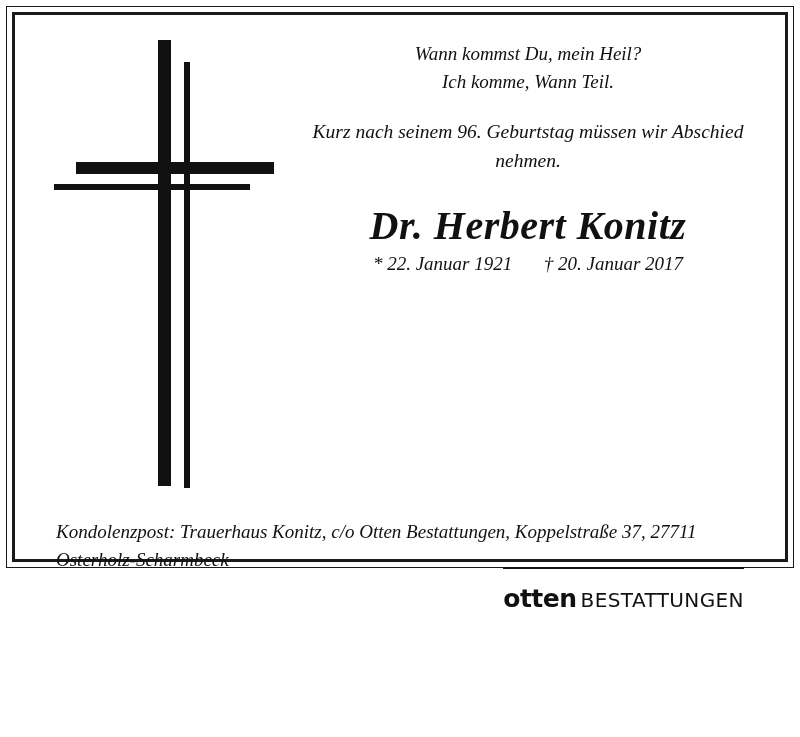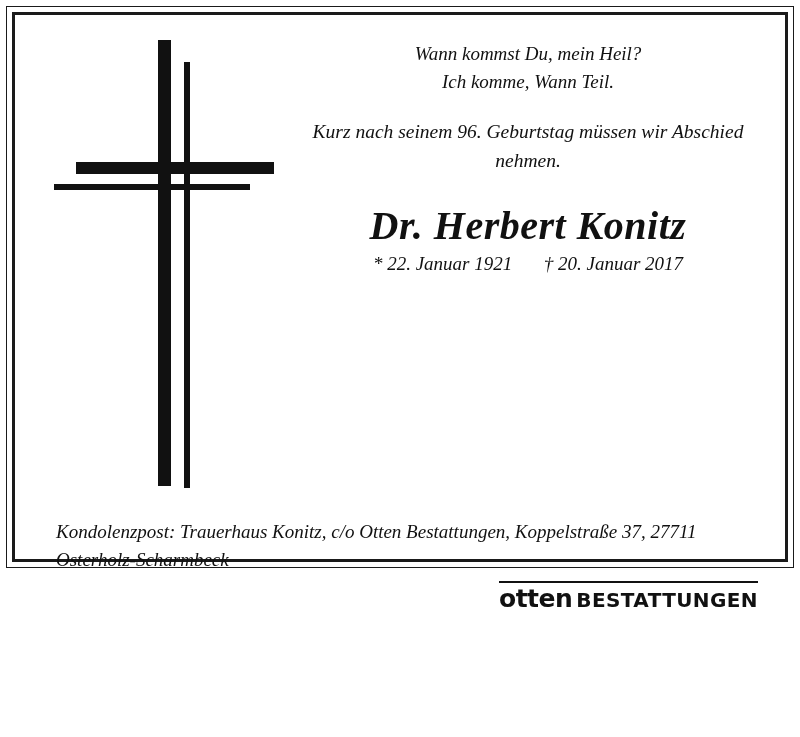--- a/index.html
+++ b/index.html
@@ -142,21 +142,21 @@
     font-weight: bold;
     font-style: italic;
     line-height: 1.35;
   }
   .family .line { display: block; }
 
   
   .lower {
     position: absolute;
     left: 38px;
-    right: 4px;
+    right: 18px;
     top: 500px;
   }
   .condolence {
     font-size: 19px;
     font-style: italic;
     line-height: 1.45;
     margin: 0 0 32px 0;
     text-align: left;
   }
   .ceremony {
@@ -169,36 +169,35 @@
   .ceremony b { font-weight: bold; }
 
   
   .footer-logo {
     position: absolute;
     right: 20px;
     bottom: -8px;
     display: flex;
     align-items: baseline;
     border-top: 2px solid #111111;
-    padding-top: 1px;
+    padding-top: 15px;
   }
   .footer-logo .otten {
     font-family: "DejaVu Sans", sans-serif;
     font-size: 25px;
     font-weight: bold;
     letter-spacing: -0.5px;
     color: #111111;
   }
   .footer-logo .bestattungen {
     font-family: "DejaVu Sans", sans-serif;
     font-size: 20px;
     letter-spacing: 0.4px;
     color: #111111;
     margin-left: 4px;
-    font-weight: bold;
   }
 </style>
 </head>
 <body>
 
 <div class="page">
 
   <div class="border-outer"></div>
   <div class="border-inner"></div>
 

